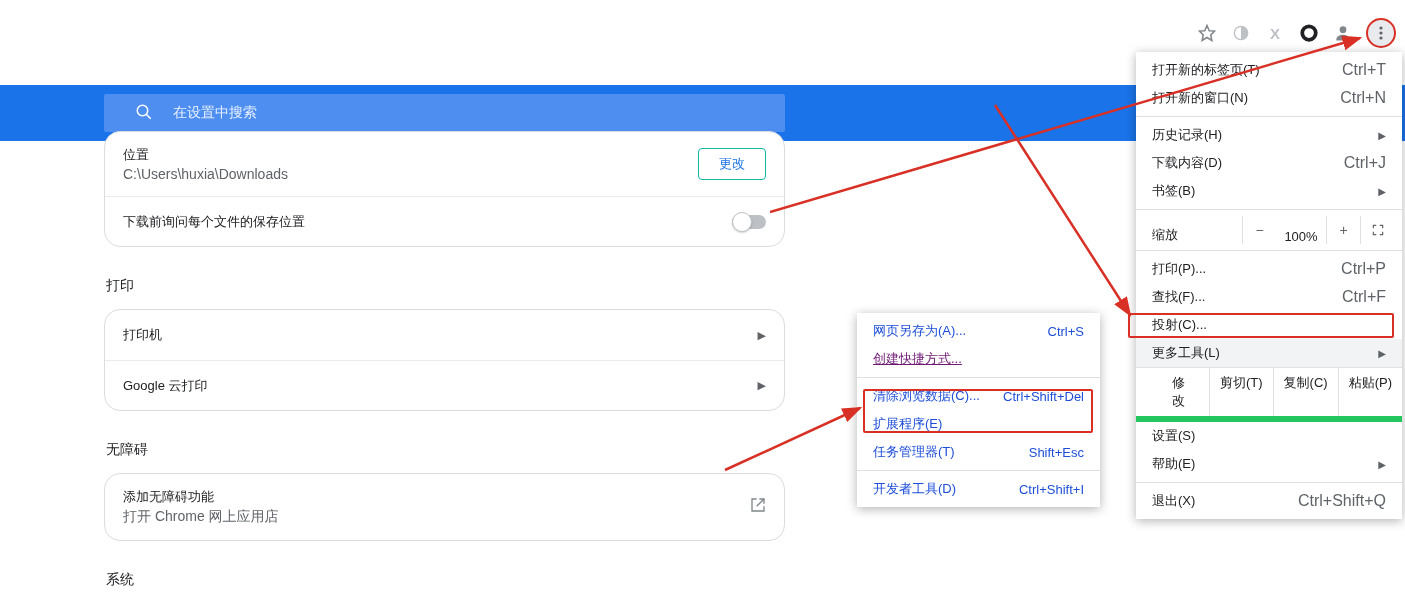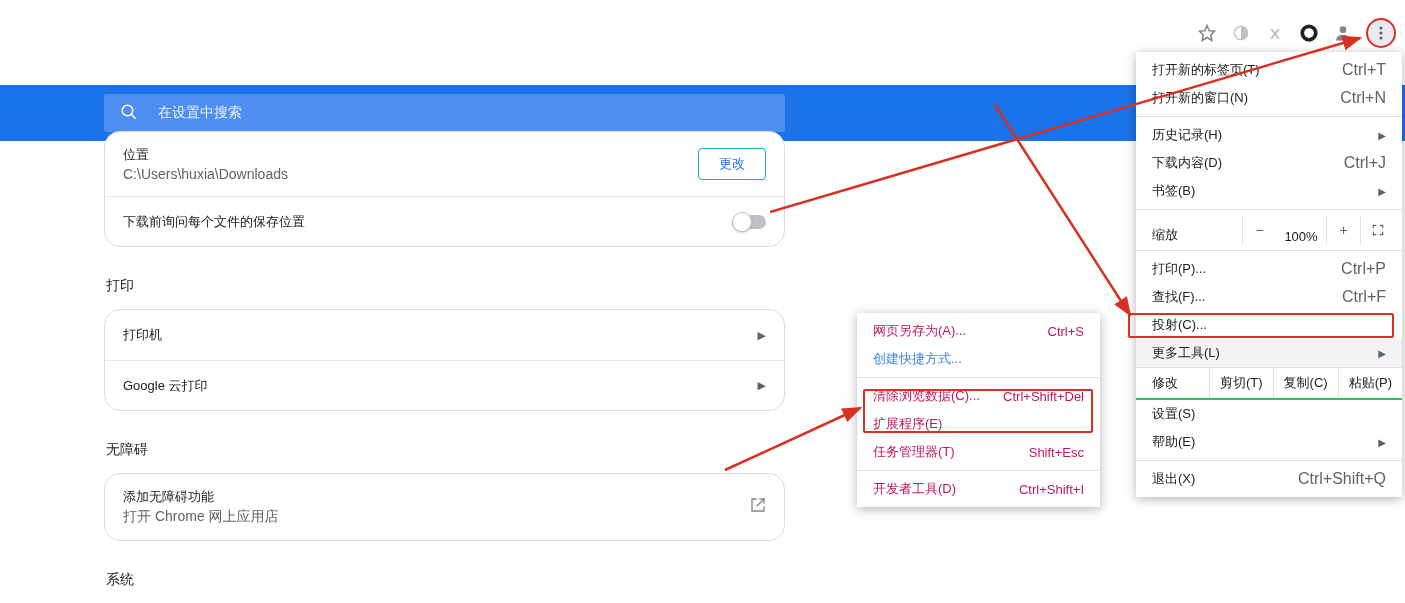--- a/index.html
+++ b/index.html
@@ -1,21 +1,21 @@
 <!DOCTYPE html>
 <html><head>
 <meta charset="utf-8">
 <style>
 * { box-sizing: border-box; margin: 0; padding: 0; font-family: "Microsoft YaHei", "Segoe UI", Arial, sans-serif; }
 body { background: #fff; width: 1405px; height: 603px; overflow: hidden; position: relative; font-size: 13px; color: #202124; }
 .toolbar { position: absolute; top: 18px; right: 10px; height: 30px; display: flex; align-items: center; gap: 14px; }
 .toolbar .icon { width: 20px; height: 20px; display: flex; align-items: center; justify-content: center; color: #5f6368; }
 .toolbar .kebab { width: 28px; height: 28px; border-radius: 50%; background: #e8eaed; display: flex; align-items: center; justify-content: center; cursor: pointer; border: 1px solid #e8eaed; outline: 2px solid #d93025; outline-offset: -1px; }
 .blue-bar { position: absolute; left: 0; right: 0; top: 85px; height: 56px; background: #1a73e8; }
-.search-box { position: absolute; left: 104px; top: 94px; width: 681px; height: 38px; background: #4d8ef0; border-radius: 2px; display: flex; align-items: center; padding: 0 16px; gap: 20px; }
+.search-box { position: absolute; left: 104px; top: 94px; width: 681px; height: 38px; background: #4d8ef0; border-radius: 2px; display: flex; align-items: center; padding: 0 31px; gap: 20px; }
 .search-box .s-icon { color: #fff; }
 .search-box .ph { color: #e8f0fe; font-size: 14px; }
 .content { position: absolute; left: 104px; top: 131px; width: 681px; }
 .card { border: 1px solid #dadce0; border-radius: 16px; background: #fff; }
 .row { padding: 14px 18px; display: flex; align-items: center; justify-content: space-between; min-height: 50px; }
 .row + .row { border-top: 1px solid #e8eaed; }
 .row-title { font-size: 13px; color: #202124; }
 .row-sub { font-size: 14px; color: #5f6368; margin-top: 2px; }
 .btn-outline { border: 1px solid #14b8a6; color: #1a73e8; background: #fff; padding: 6px 20px; border-radius: 4px; font-size: 13px; cursor: pointer; }
 .section-h { font-size: 14px; color: #202124; margin: 30px 0 14px 2px; }
@@ -27,30 +27,30 @@
 
 .menu { position: absolute; top: 52px; right: 3px; width: 266px; background: #fff; box-shadow: 0 2px 10px rgba(0,0,0,.3); padding: 4px 0; }
 .mi { display: flex; justify-content: space-between; align-items: center; padding: 5px 16px; font-size: 13px; color: #202124; cursor: pointer; min-height: 26px; }
 .mi .sc { color: #5f6368; font-size: 16px; }
 .sep { height: 1px; background: #e0e0e0; margin: 4px 0; }
 .mi.has-sub .chev { font-size: 10px; color: #5f6368; }
 .zoom-row { display: flex; align-items: flex-end; padding: 2px 8px 2px 16px; }
 .zoom-row .lbl { flex: 1; }
 .zoom-row .zbtn { width: 34px; height: 28px; border-left: 1px solid #e0e0e0; display: flex; align-items: center; justify-content: center; font-size: 14px; color: #5f6368; cursor: pointer; }
 .zoom-row .zval { width: 50px; text-align: center; font-size: 13px; }
-.edit-row { display: flex; border-top: 1px solid #e0e0e0; border-bottom: 2px solid #22c55e; }
+.edit-row { display: flex; border-top: 1px solid #e0e0e0; border-bottom: 6px solid #22c55e; padding-left: 20px; }
 .edit-row .lbl { flex: 1; padding: 6px 16px; }
 .edit-row .eb { border-left: 1px solid #e0e0e0; padding: 6px 10px; font-size: 13px; color: #202124; cursor: pointer; }
 .mi.highlight { background: #f1f3f4; }
 .redbox { position: absolute; border: 2px solid #d93025; pointer-events: none; border-radius: 2px; }
 
 
 .submenu { position: absolute; top: 313px; left: 857px; width: 243px; background: #fff; box-shadow: 0 2px 10px rgba(0,0,0,.3); padding: 4px 0; }
-.smi { display: flex; justify-content: space-between; align-items: center; padding: 5px 16px; font-size: 13px; color: #be185d; cursor: pointer; min-height: 26px; }
-.smi.disabled { color: #3b82f6; cursor: default; }
+.smi { display: flex; justify-content: space-between; align-items: center; padding: 5px 16px; font-size: 13px; color: #1d4ed8; cursor: pointer; min-height: 26px; }
+.smi.disabled { color: #701a75; cursor: default; text-decoration: underline; }
 
 svg.arrow { position: absolute; pointer-events: none; }
 </style>
 </head>
 <body>
 
 <div class="toolbar">
   <span class="icon">
     <svg width="18" height="18" viewBox="0 0 24 24" fill="none" stroke="#80868b" stroke-width="2">
         <polygon points="12 2 15 9 22 9.5 17 14.5 18.5 22 12 18 5.5 22 7 14.5 2 9.5 9 9"></polygon>

